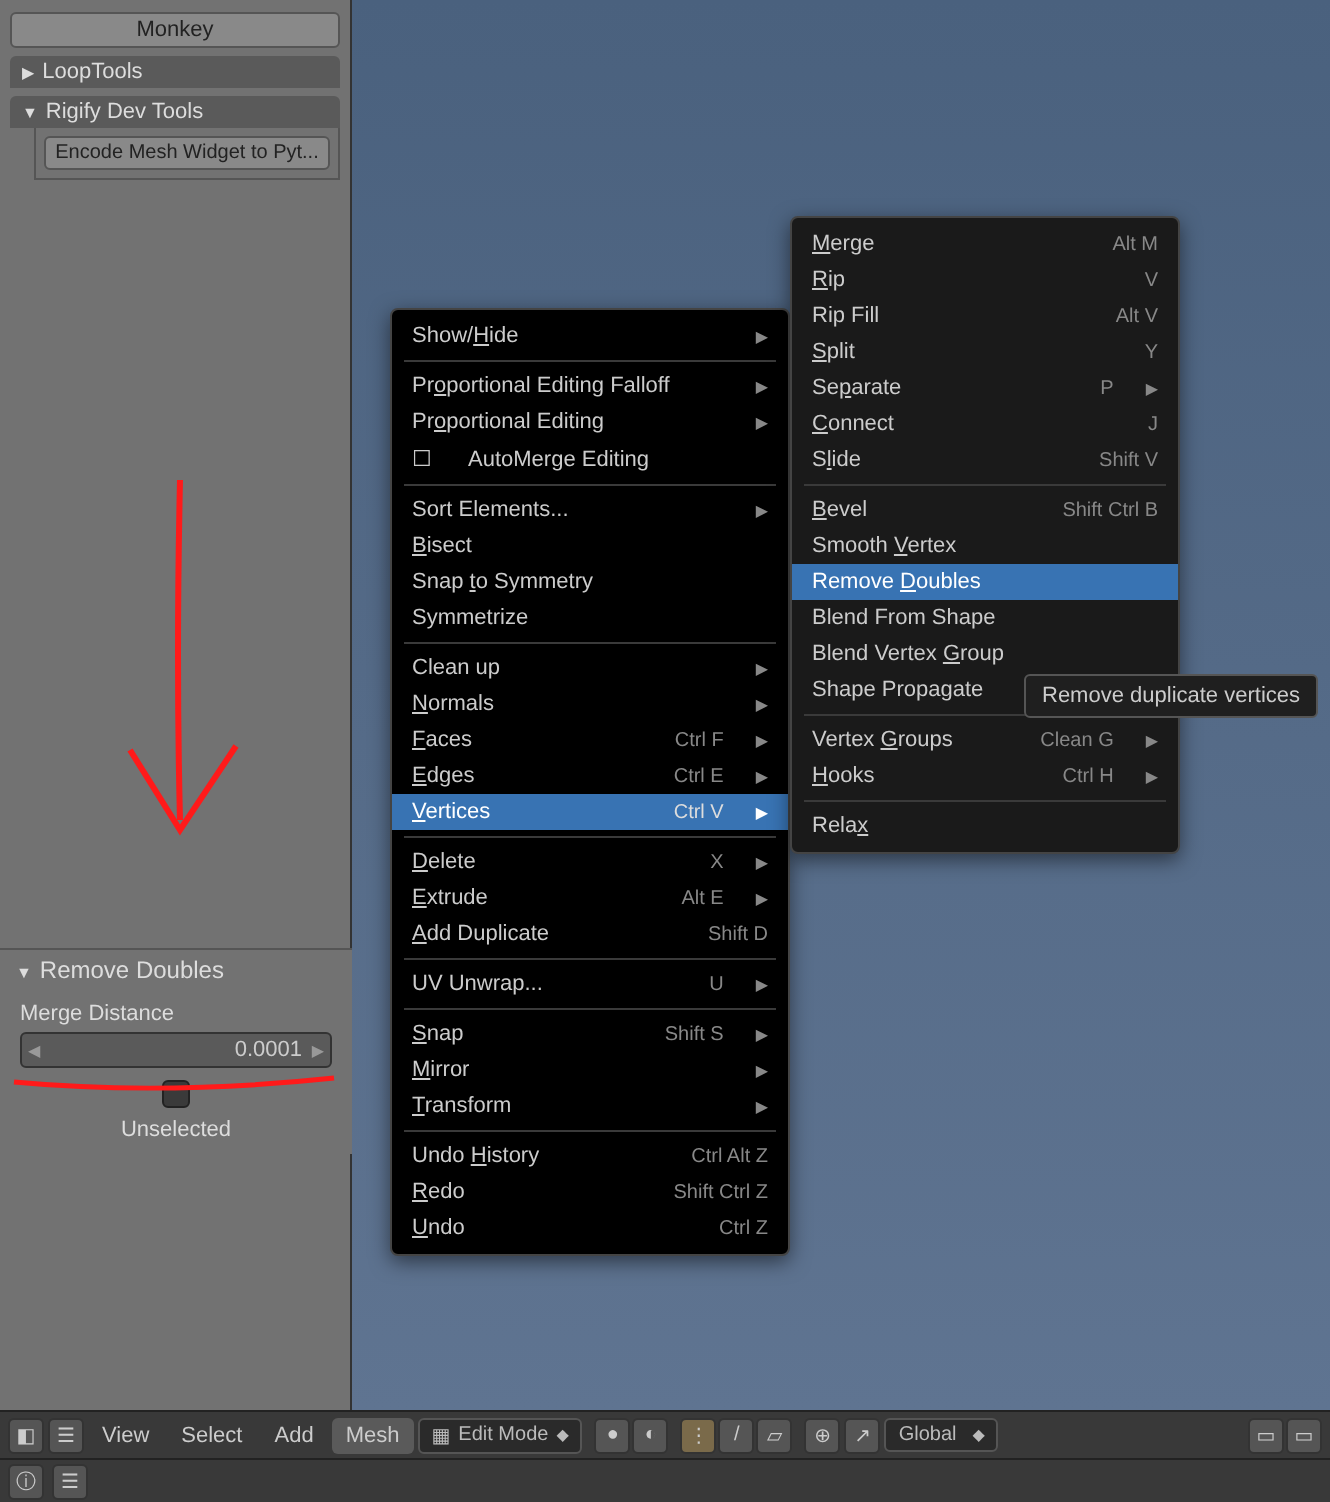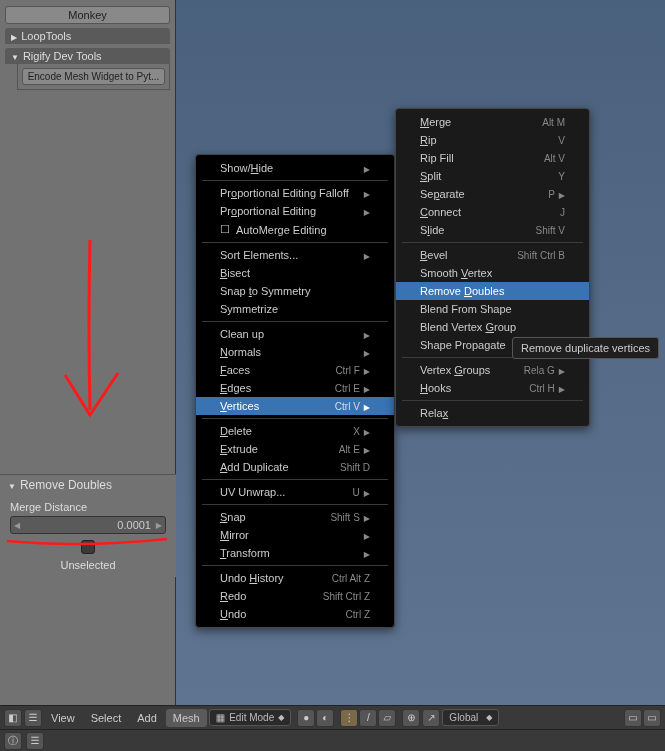--- a/index.html
+++ b/index.html
@@ -23,21 +23,21 @@
 .slider::before { content:"◀"; position:absolute; left:3px; font-size:8px; color:#999; }
 .slider::after { content:"▶"; position:absolute; right:3px; font-size:8px; color:#999; }
 .checkrow { margin-top:6px; display:flex; align-items:center; gap:5px; color:#ddd;flex-direction:column; }
 .checkbox { width:14px; height:14px; background:#3a3a3a; border:1px solid #222; border-radius:3px; }
 
 .viewport { position:absolute; left:176px; top:0; right:0; bottom:46px; background:linear-gradient(#4a617e,#5f7491); }
 .grid { position:absolute; inset:0; }
 
 .menu1 { position:absolute; left:195px; top:154px; width:200px; background:#000000; border:1px solid #444; border-radius:4px; box-shadow:0 3px 10px rgba(0,0,0,0.5); padding:4px 0; }
 .menu2 { position:absolute; left:395px; top:108px; width:195px; background:#1a1a1a; border:1px solid #444; border-radius:4px; box-shadow:0 3px 10px rgba(0,0,0,0.5); padding:4px 0; }
-.mi { display:flex; justify-content:space-between; align-items:center; padding:3px 24px; color:#ccc; font-size:11px; cursor:pointer; position:relative; }
+.mi { display:flex; justify-content:space-between; align-items:center; padding:3px 10px; color:#ccc; font-size:11px; cursor:pointer; position:relative;gap:12px; }
 .mi.hl { background:#3873b3; color:#fff; }
 .mi .sub::after { content:"▶"; font-size:8px; margin-left:4px; color:#888; }
 .mi.hl .sub::after { color:#fff; }
 .sep { height:1px; background:#3a3a3a; margin:3px 6px; }
 .mi .lbl { flex:1; }
 .mi .sc { color:#888; font-size:10px; }
 .mi.hl .sc { color:#ddd; }
 .mi .chk { width:12px; margin-right:4px; }
 .u { text-decoration:underline; }
 
@@ -248,21 +248,21 @@
     </div>
     <div class="mi">
       <span class="lbl">Blend Vertex <span class="u">G</span>roup</span>
     </div>
     <div class="mi">
       <span class="lbl">Shape Propagate</span>
     </div>
     <div class="sep"></div>
     <div class="mi">
       <span class="lbl">Vertex <span class="u">G</span>roups</span>
-      <span class="sc">Rela G</span>
+      <span class="sc">Clean G</span>
       <span class="sub"></span>
     </div>
     <div class="mi">
       <span class="lbl"><span class="u">H</span>ooks</span>
       <span class="sc">Ctrl H</span>
       <span class="sub"></span>
     </div>
     <div class="sep"></div>
     <div class="mi">
       <span class="lbl">Rela<span class="u">x</span></span>

